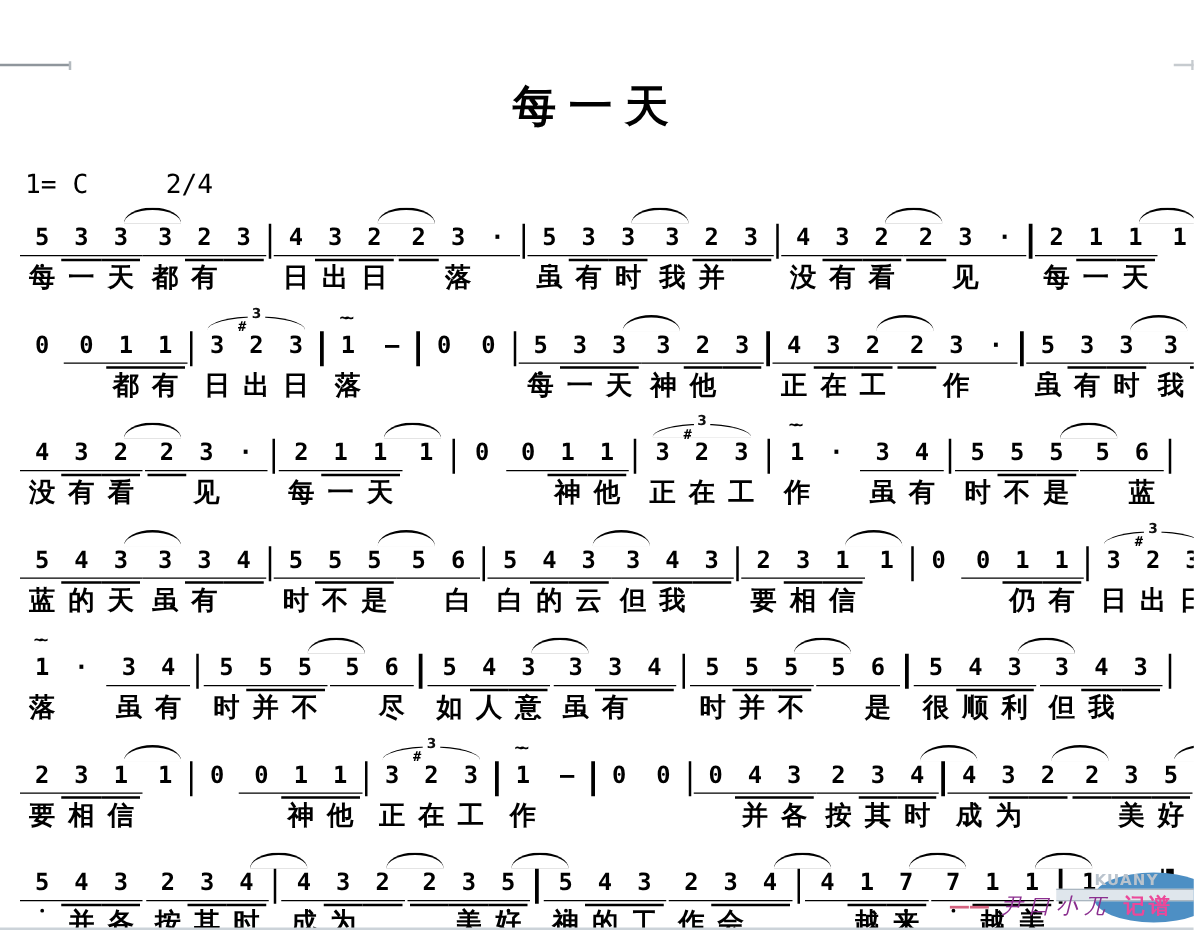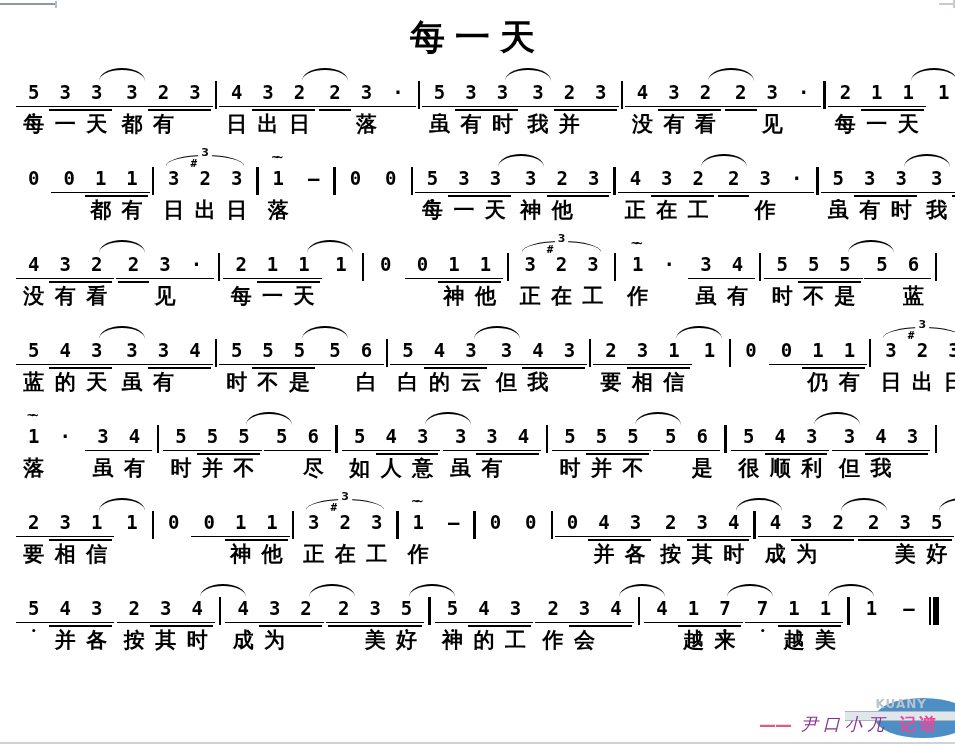--- a/index.html
+++ b/index.html
@@ -1,18 +1,18 @@
 <!DOCTYPE html>
 <html><head>
 <meta charset="utf-8">
 <style>
   html,body{margin:0;padding:0;background:#fff;}
   body{width:955px;height:744px;position:relative;overflow:hidden;
        font-family:"DejaVu Sans",sans-serif;color:#111;}
-  .page{position:absolute;inset:0;background:#fff;overflow:hidden;}
+  .page{position:absolute;inset:0;background:#fff;overflow:hidden;margin-top:48px;}
   .bottom-line{position:absolute;bottom:0;left:0;right:0;border-top:2px solid #ccd3d9;}
   .tl-mark{position:absolute;top:3px;left:0;width:56px;border-top:2px solid #8f969c;}
   .tl-tick{position:absolute;top:1px;left:55px;height:7px;border-left:2px solid #b4babf;}
   .tr-mark{position:absolute;top:3px;right:0;width:16px;border-top:2px solid #c6cbcf;}
   .tr-tick{position:absolute;top:0;right:0;height:8px;border-right:2px solid #c6cbcf;}
 
   .title{font-size:35px;font-weight:700;text-align:center;letter-spacing:10px;
          margin:14px 0 0;color:#000;}
   .sigrow{margin:26px 0 4px 20px;font-size:21px;font-family:"DejaVu Sans Mono",monospace;
           display:flex;color:#000;}
@@ -65,20 +65,24 @@
 <body>
 
 <div class="page">
   <div class="tl-mark"></div>
   <div class="tl-tick"></div>
   <div class="tr-mark"></div>
   <div class="tr-tick"></div>
 
   <div class="title">每一天</div>
 
+  <div class="sigrow">
+    <span class="sig-key">1= C</span>
+    <span class="sig-time">2/4</span>
+  </div>
 
   <div class="score">
       <div class="line">
         <span class="grp">
           <span class="tok low"><span class="dgt">5</span><span class="lyr">每</span></span>
           <span class="tok ul2"><span class="dgt">3</span><span class="lyr">一</span></span>
           <span class="tok ul2"><span class="dgt">3</span><span class="arc"></span><span class="lyr">天</span></span>
         </span>
         <span class="grp">
           <span class="tok"><span class="dgt">3</span><span class="lyr">都</span></span>

